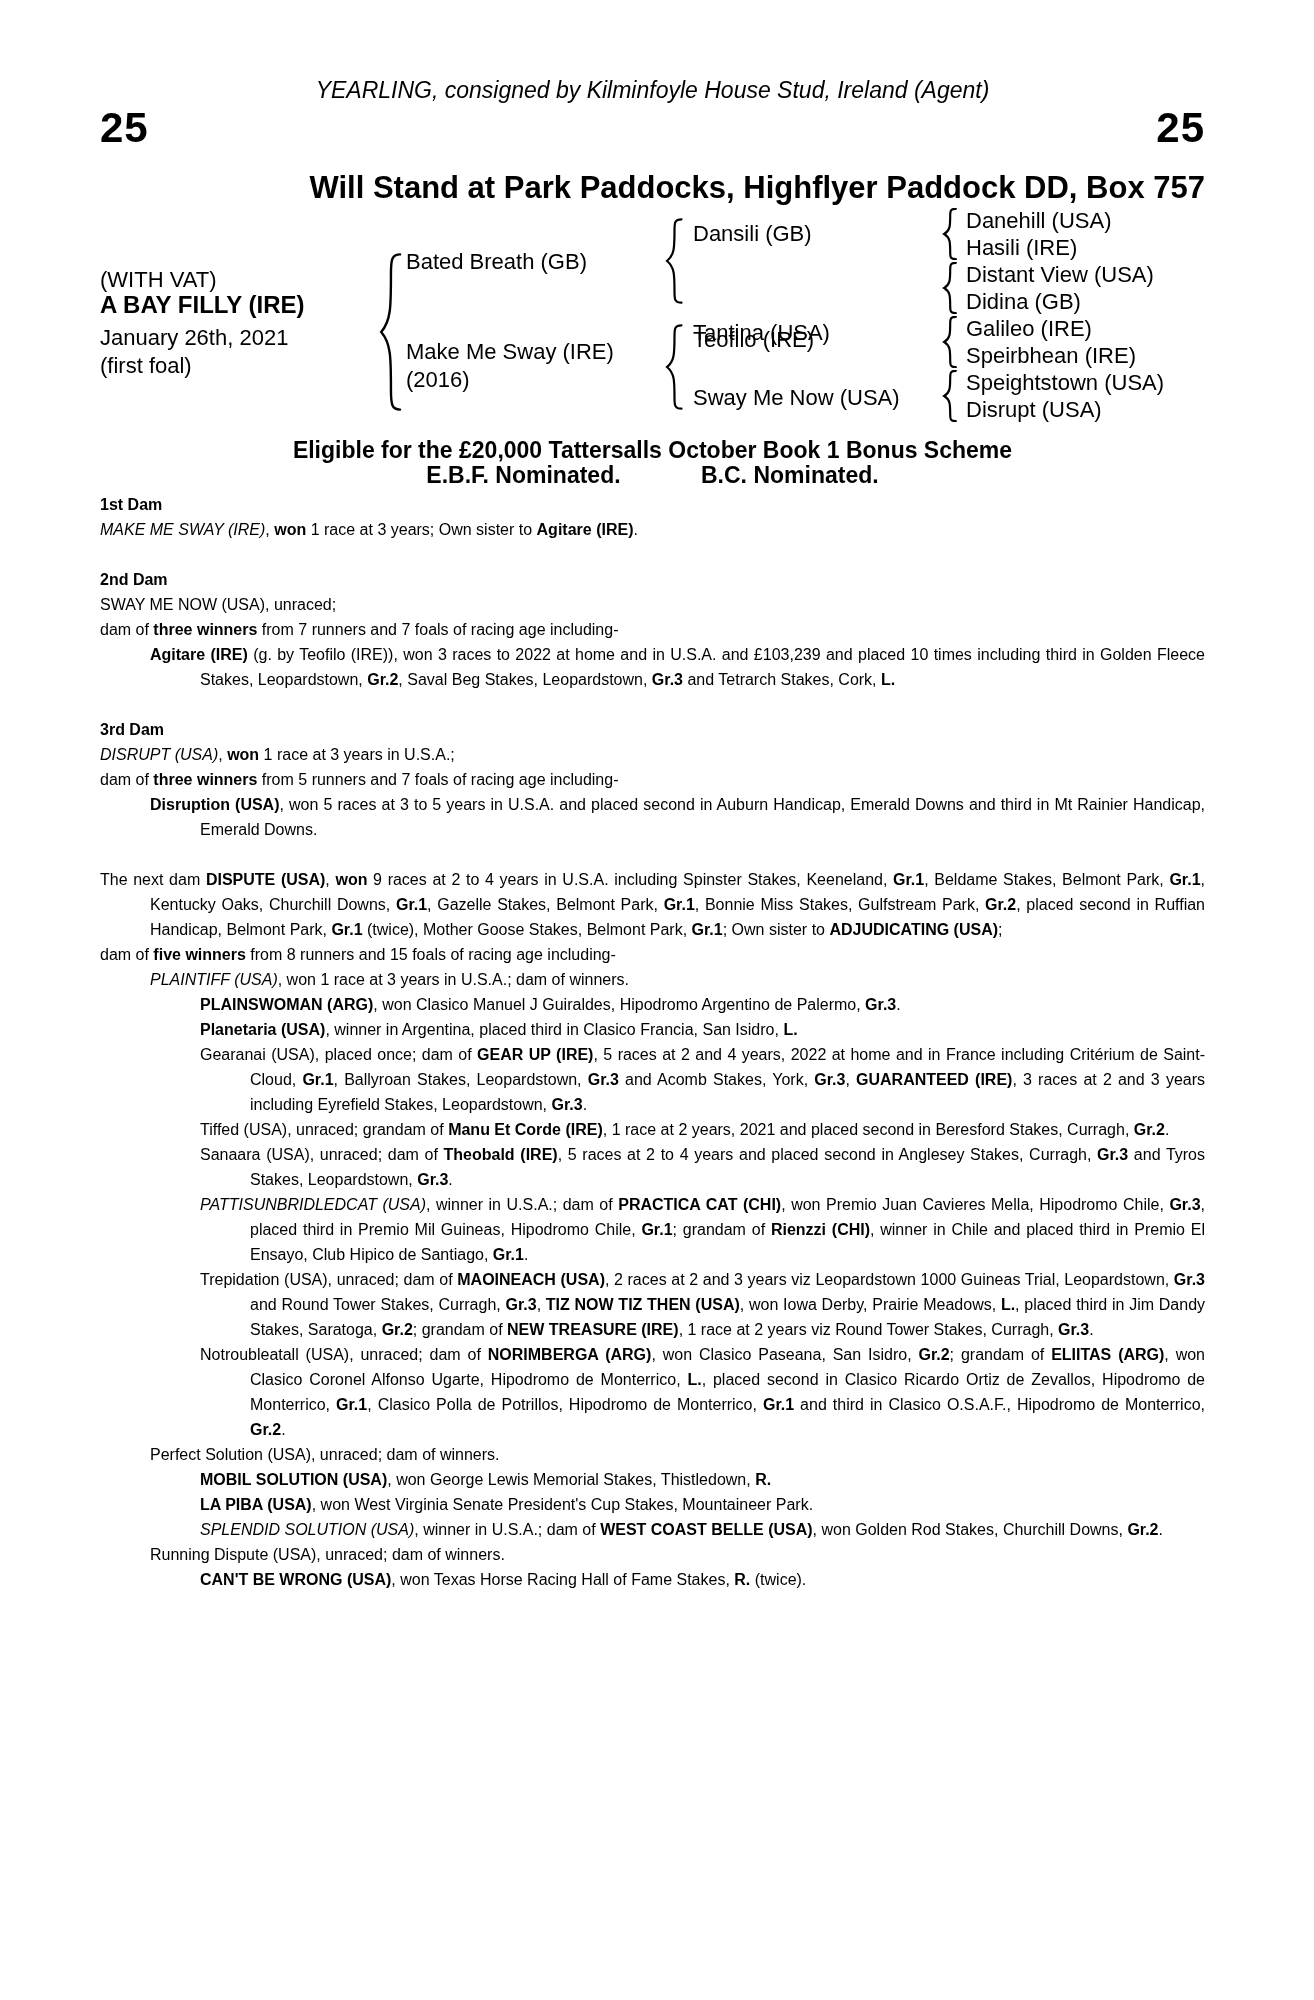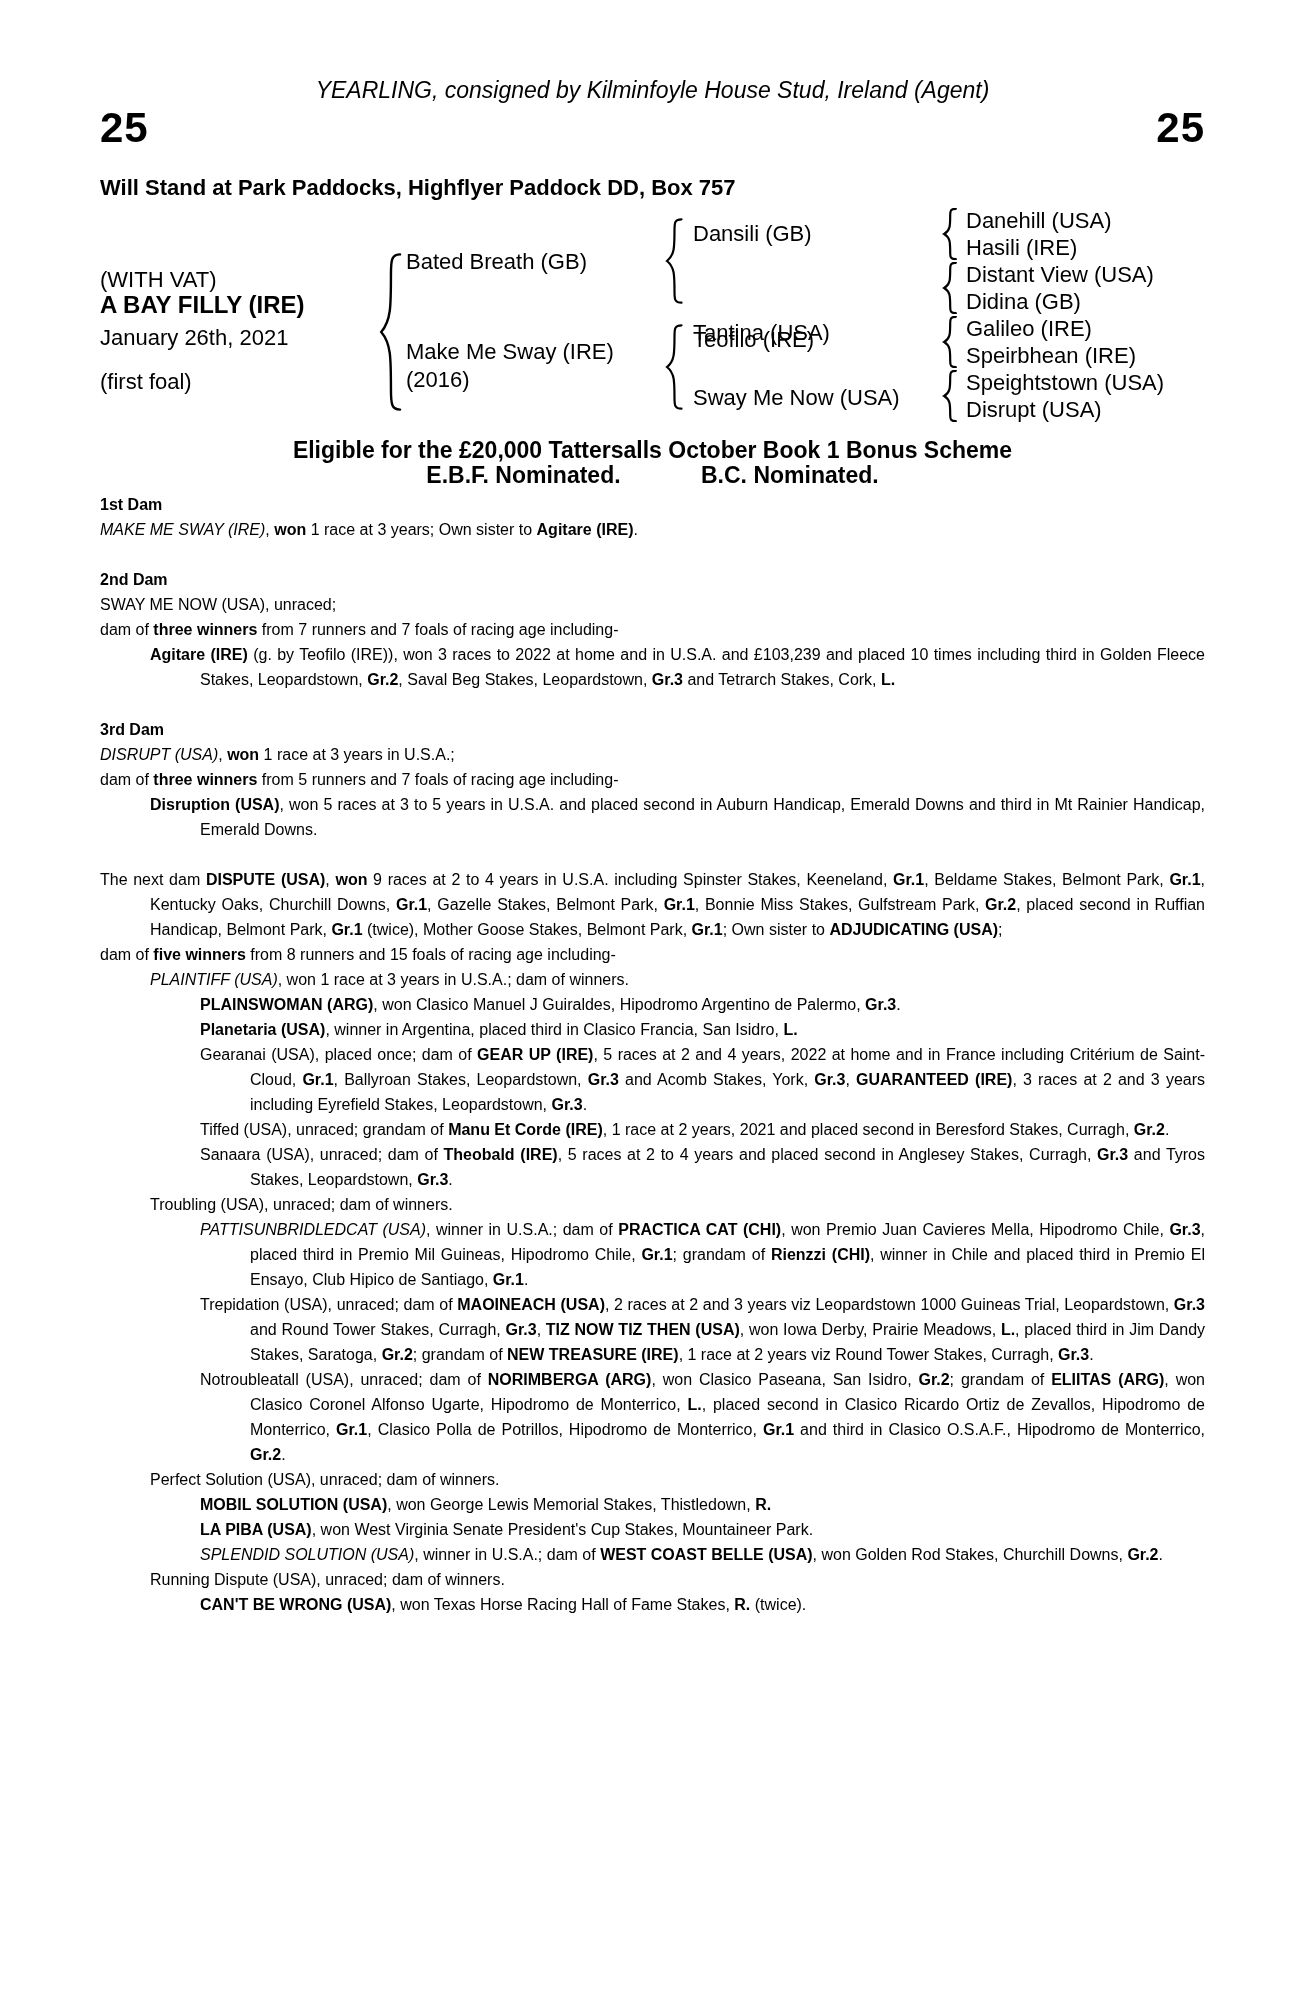--- a/index.html
+++ b/index.html
@@ -8,21 +8,21 @@
     color: #000; font-family: "Liberation Sans", "DejaVu Sans", sans-serif;
     -webkit-font-smoothing: antialiased;
   }
   .page { padding: 78px 109px 0 100px; }
 
   .title { font-style: italic; font-size: 23px; line-height: 25px; text-align: center; }
 
   .lot-row { display: flex; justify-content: space-between; margin-top: 2px; height: 46px; }
   .lot { font-weight: bold; font-size: 42px; line-height: 46px; letter-spacing: 1px; }
 
-  .stand { margin-top: 24px; font-weight: bold; font-size: 22px; line-height: 25px; }
+  .stand { margin-top: 24px; font-weight: bold; font-size: 31px; line-height: 25px; text-align: right; }
 
   .pedigree { position: relative; margin-top: 6px; height: 218px; font-size: 22px; line-height: 25px; }
   .ped { position: absolute; white-space: nowrap; }
   .horse-name { font-weight: bold; font-size: 24px; }
   .brace { position: absolute; }
   .brace svg { display: block; width: 100%; height: 100%; }
 
   .bonus { margin-top: 14px; text-align: center; font-weight: bold; font-size: 23px; line-height: 25px; }
   .bonus .nom { display: inline-block; margin: 0 37px; }
 
@@ -48,21 +48,21 @@
     <div class="lot">25</div>
   </div>
 
   <div class="stand">Will Stand at Park Paddocks, Highflyer Paddock DD, Box 757</div>
 
   <div class="pedigree">
 
     <div class="ped" style="left:0; top:61px;">(WITH VAT)</div>
     <div class="ped horse-name" style="left:0; top:86px;">A BAY FILLY (IRE)</div>
     <div class="ped" style="left:0; top:119px;">January 26th, 2021</div>
-    <div class="ped" style="left:0; top:147px;margin-top:16px;">(first foal)</div>
+    <div class="ped" style="left:0; top:147px;">(first foal)</div>
 
     <div class="brace" style="left:276px; top:46px; width:26px; height:160px;">
       <svg viewBox="0 0 20 100" preserveAspectRatio="none">
           <path d="M18.5 1.5 C12 1.5 11.5 5 11.5 14 C11.5 34 11.5 43 4 50 C11.5 57 11.5 66 11.5 86 C11.5 95 12 98.5 18.5 98.5" fill="none" stroke="#000" stroke-width="2.4" vector-effect="non-scaling-stroke" stroke-linecap="round"></path>
         </svg>
     </div>
     <div class="brace" style="left:563px; top:12px; width:20px; height:86px;">
       <svg viewBox="0 0 20 100" preserveAspectRatio="none">
           <path d="M18.5 1.5 C12 1.5 11.5 5 11.5 14 C11.5 34 11.5 43 4 50 C11.5 57 11.5 66 11.5 86 C11.5 95 12 98.5 18.5 98.5" fill="none" stroke="#000" stroke-width="2.2" vector-effect="non-scaling-stroke" stroke-linecap="round"></path>
         </svg>
@@ -135,21 +135,20 @@
       <p class="p l1"><span class="b">Disruption (USA)</span><span>, won 5 races at 3 to 5 years in U.S.A. and placed second in Auburn Handicap, Emerald Downs and third in Mt Rainier Handicap, Emerald Downs.</span></p>
       <div class="gap"></div>
       <p class="p l0"><span>The next dam </span><span class="b">DISPUTE (USA)</span><span>, </span><span class="b">won</span><span> 9 races at 2 to 4 years in U.S.A. including Spinster Stakes, Keeneland, </span><span class="b">Gr.1</span><span>, Beldame Stakes, Belmont Park, </span><span class="b">Gr.1</span><span>, Kentucky Oaks, Churchill Downs, </span><span class="b">Gr.1</span><span>, Gazelle Stakes, Belmont Park, </span><span class="b">Gr.1</span><span>, Bonnie Miss Stakes, Gulfstream Park, </span><span class="b">Gr.2</span><span>, placed second in Ruffian Handicap, Belmont Park, </span><span class="b">Gr.1</span><span> (twice), Mother Goose Stakes, Belmont Park, </span><span class="b">Gr.1</span><span>; Own sister to </span><span class="b">ADJUDICATING (USA)</span><span>;</span></p>
       <p class="p l0"><span>dam of </span><span class="b">five winners</span><span> from 8 runners and 15 foals of racing age including-</span></p>
       <p class="p l1"><span class="i">PLAINTIFF (USA)</span><span>, won 1 race at 3 years in U.S.A.; dam of winners.</span></p>
       <p class="p l2"><span class="b">PLAINSWOMAN (ARG)</span><span>, won Clasico Manuel J Guiraldes, Hipodromo Argentino de Palermo, </span><span class="b">Gr.3</span><span>.</span></p>
       <p class="p l2"><span class="b">Planetaria (USA)</span><span>, winner in Argentina, placed third in Clasico Francia, San Isidro, </span><span class="b">L.</span></p>
       <p class="p l2"><span>Gearanai (USA), placed once; dam of </span><span class="b">GEAR UP (IRE)</span><span>, 5 races at 2 and 4 years, 2022 at home and in France including Critérium de Saint-Cloud, </span><span class="b">Gr.1</span><span>, Ballyroan Stakes, Leopardstown, </span><span class="b">Gr.3</span><span> and Acomb Stakes, York, </span><span class="b">Gr.3</span><span>, </span><span class="b">GUARANTEED (IRE)</span><span>, 3 races at 2 and 3 years including Eyrefield Stakes, Leopardstown, </span><span class="b">Gr.3</span><span>.</span></p>
       <p class="p l2"><span>Tiffed (USA), unraced; grandam of </span><span class="b">Manu Et Corde (IRE)</span><span>, 1 race at 2 years, 2021 and placed second in Beresford Stakes, Curragh, </span><span class="b">Gr.2</span><span>.</span></p>
       <p class="p l2"><span>Sanaara (USA), unraced; dam of </span><span class="b">Theobald (IRE)</span><span>, 5 races at 2 to 4 years and placed second in Anglesey Stakes, Curragh, </span><span class="b">Gr.3</span><span> and Tyros Stakes, Leopardstown, </span><span class="b">Gr.3</span><span>.</span></p>
-      <p class="p l1"><span>Troubling (USA), unraced; dam of winners.</span></p>
       <p class="p l2"><span class="i">PATTISUNBRIDLEDCAT (USA)</span><span>, winner in U.S.A.; dam of </span><span class="b">PRACTICA CAT (CHI)</span><span>, won Premio Juan Cavieres Mella, Hipodromo Chile, </span><span class="b">Gr.3</span><span>, placed third in Premio Mil Guineas, Hipodromo Chile, </span><span class="b">Gr.1</span><span>; grandam of </span><span class="b">Rienzzi (CHI)</span><span>, winner in Chile and placed third in Premio El Ensayo, Club Hipico de Santiago, </span><span class="b">Gr.1</span><span>.</span></p>
       <p class="p l2"><span>Trepidation (USA), unraced; dam of </span><span class="b">MAOINEACH (USA)</span><span>, 2 races at 2 and 3 years viz Leopardstown 1000 Guineas Trial, Leopardstown, </span><span class="b">Gr.3</span><span> and Round Tower Stakes, Curragh, </span><span class="b">Gr.3</span><span>, </span><span class="b">TIZ NOW TIZ THEN (USA)</span><span>, won Iowa Derby, Prairie Meadows, </span><span class="b">L.</span><span>, placed third in Jim Dandy Stakes, Saratoga, </span><span class="b">Gr.2</span><span>; grandam of </span><span class="b">NEW TREASURE (IRE)</span><span>, 1 race at 2 years viz Round Tower Stakes, Curragh, </span><span class="b">Gr.3</span><span>.</span></p>
       <p class="p l2"><span>Notroubleatall (USA), unraced; dam of </span><span class="b">NORIMBERGA (ARG)</span><span>, won Clasico Paseana, San Isidro, </span><span class="b">Gr.2</span><span>; grandam of </span><span class="b">ELIITAS (ARG)</span><span>, won Clasico Coronel Alfonso Ugarte, Hipodromo de Monterrico, </span><span class="b">L.</span><span>, placed second in Clasico Ricardo Ortiz de Zevallos, Hipodromo de Monterrico, </span><span class="b">Gr.1</span><span>, Clasico Polla de Potrillos, Hipodromo de Monterrico, </span><span class="b">Gr.1</span><span> and third in Clasico O.S.A.F., Hipodromo de Monterrico, </span><span class="b">Gr.2</span><span>.</span></p>
       <p class="p l1"><span>Perfect Solution (USA), unraced; dam of winners.</span></p>
       <p class="p l2"><span class="b">MOBIL SOLUTION (USA)</span><span>, won George Lewis Memorial Stakes, Thistledown, </span><span class="b">R.</span></p>
       <p class="p l2"><span class="b">LA PIBA (USA)</span><span>, won West Virginia Senate President's Cup Stakes, Mountaineer Park.</span></p>
       <p class="p l2"><span class="i">SPLENDID SOLUTION (USA)</span><span>, winner in U.S.A.; dam of </span><span class="b">WEST COAST BELLE (USA)</span><span>, won Golden Rod Stakes, Churchill Downs, </span><span class="b">Gr.2</span><span>.</span></p>
       <p class="p l1"><span>Running Dispute (USA), unraced; dam of winners.</span></p>
       <p class="p l2"><span class="b">CAN'T BE WRONG (USA)</span><span>, won Texas Horse Racing Hall of Fame Stakes, </span><span class="b">R.</span><span> (twice).</span></p>
     </div>

